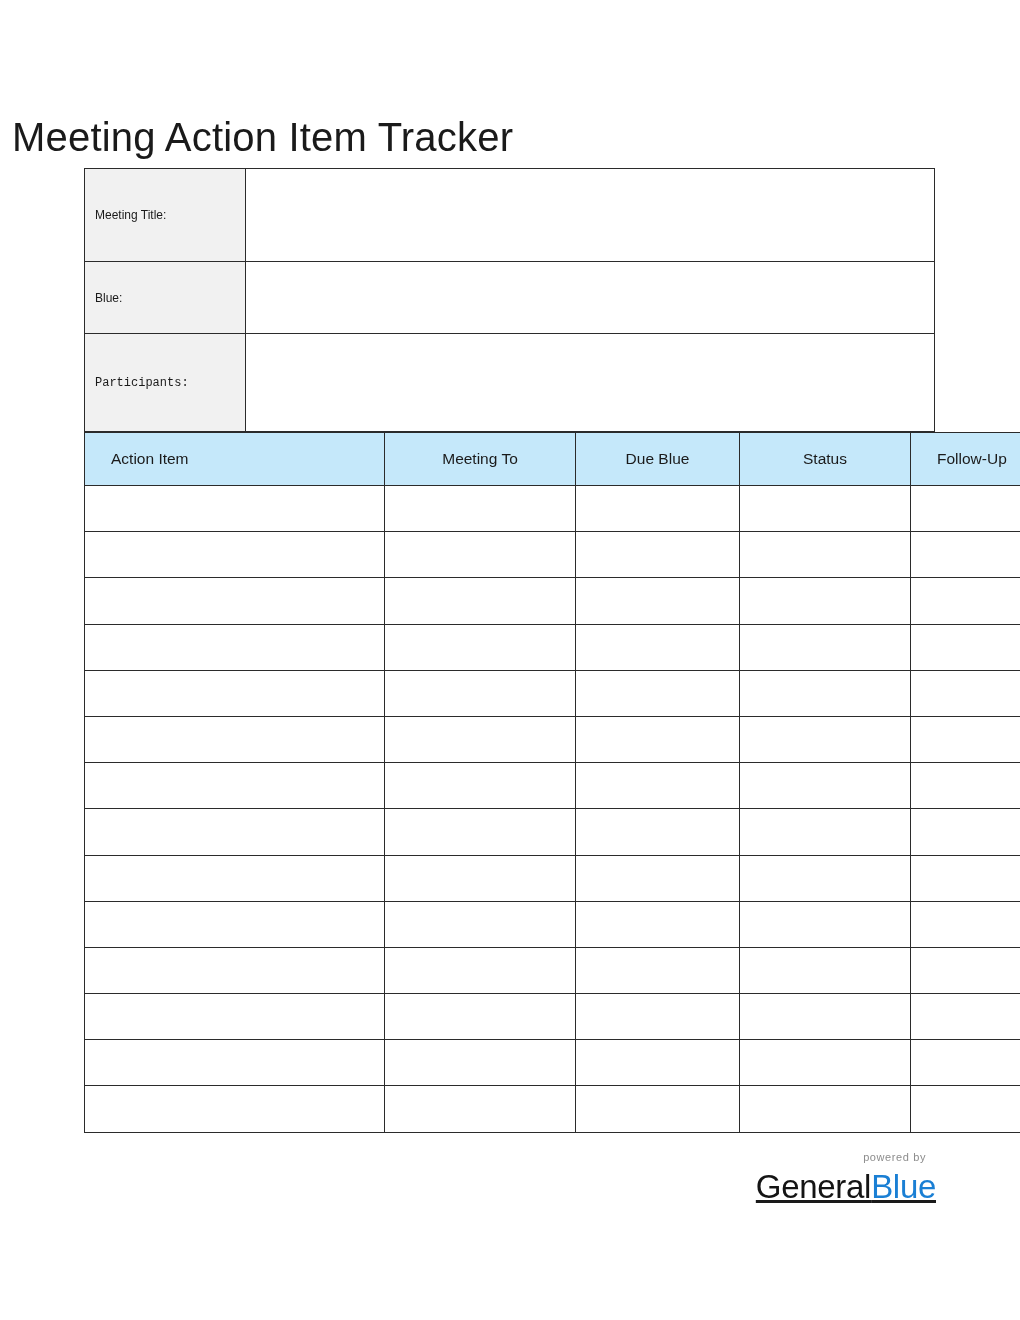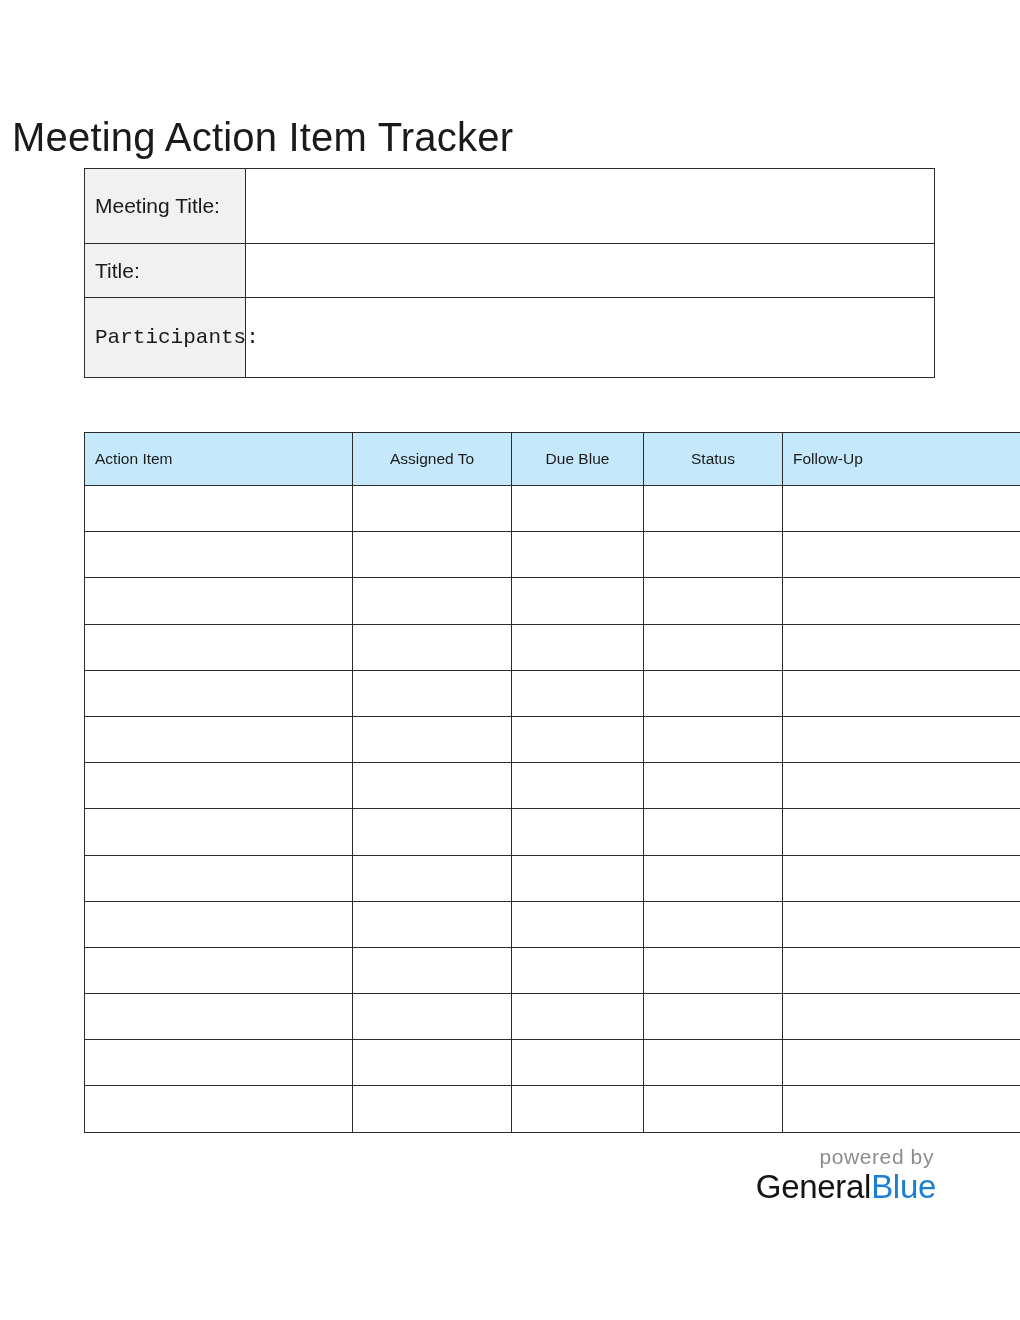--- a/index.html
+++ b/index.html
@@ -42,22 +42,22 @@
   .info-table {
     position: absolute;
     left: 84px;
     top: 168px;
     width: 851px;
     border-collapse: collapse;
     table-layout: fixed;
   }
   .info-table td {
     border: 1px solid #2b2b2b;
-    padding: 0 10px;
-    font-size: 21px;
+    padding: 9px 10px;
+    font-size: 12px;
     vertical-align: middle;
   }
   .info-label {
     width: 140px;
     background: #f1f1f1;
     color: #1a1a1a;
   }
   .info-value {
     background: #ffffff;
   }
@@ -77,21 +77,21 @@
   .action-table th,
   .action-table td {
     border: 1px solid #2b2b2b;
     font-size: 15.5px;
     font-weight: 400;
     vertical-align: middle;
   }
   .action-table thead th {
     background: #c5e8fa;
     height: 52px;
-    padding: 0 10px;
+    padding: 0 26px;
     color: #1a1a1a;
   }
   .action-table tbody td {
     background: #ffffff;
     height: 45.2px;
     padding: 0 10px;
   }
   .col-action  { width: 247px; text-align: left; }
   .col-assign  { width: 138px; text-align: center; }
   .col-due     { width: 111px; text-align: center; }
@@ -100,65 +100,66 @@
 
   
   .logo {
     position: absolute;
     right: 84px;
     top: 1148px;
     width: 240px;
     text-align: right;
   }
   .logo-powered {
-    font-size: 21px;
+    font-size: 11px;
     color: #8c8c8c;
     letter-spacing: 0.6px;
     line-height: 18px;
-    margin-right: 2px;
+    margin-right: 10px;
   }
   .logo-wordmark {
     font-size: 33px;
     line-height: 38px;
     letter-spacing: -0.3px;
     margin-top: 2px;
     white-space: nowrap;
+    text-decoration: underline;
   }
   .logo-general { color: #141414; }
   .logo-blue { color: #1a7fd4; }
 </style>
 </head>
 <body>
 
 <div class="page">
 
   <h1 class="page-title">Meeting Action Item Tracker</h1>
 
   <table class="info-table">
     <tbody>
       <tr class="row-title">
         <td class="info-label">Meeting Title:</td>
         <td class="info-value"></td>
       </tr>
       <tr class="row-date">
-        <td class="info-label">Title:</td>
+        <td class="info-label">Blue:</td>
         <td class="info-value"></td>
       </tr>
       <tr class="row-participants">
         <td class="info-label">Participants:</td>
         <td class="info-value"></td>
       </tr>
     </tbody>
   </table>
 
   <table class="action-table">
     <thead>
       <tr>
         <th class="col-action">Action Item</th>
-        <th class="col-assign">Assigned To</th>
+        <th class="col-assign">Meeting To</th>
         <th class="col-due">Due Blue</th>
         <th class="col-status">Status</th>
         <th class="col-follow">Follow-Up</th>
       </tr>
     </thead>
     <tbody id="action-table-body">
         <tr>
           <td class="col-action"></td>
           <td class="col-assign"></td>
           <td class="col-due"></td>

